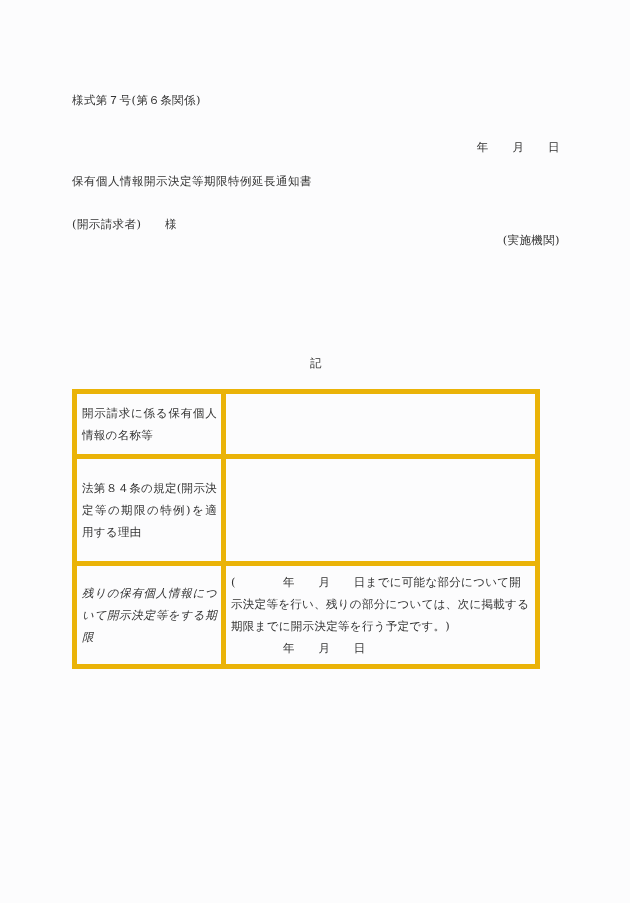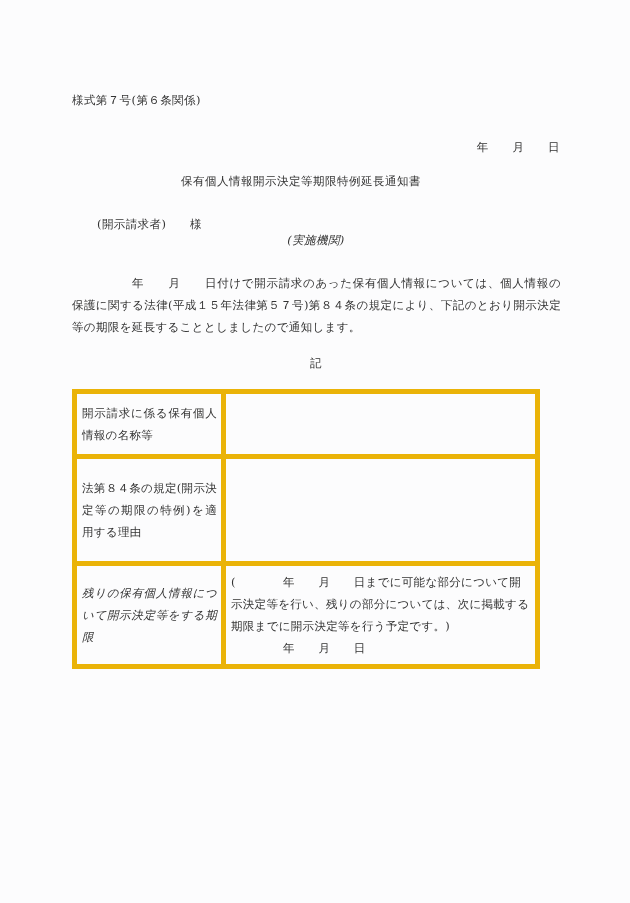--- a/index.html
+++ b/index.html
@@ -49,40 +49,38 @@
   }
   .doc-date {
     left: 72px;
     top: 142px;
     width: 488px;
     text-align: right;
   }
 
   
   .doc-title {
-    left: 57px;
+    left: 72px;
     top: 176px;
     width: 488px;
-    text-align: center;
+    text-align: left;
     font-size: 11.5px;
     letter-spacing: 0.5px;
   }
 
   
   .addressee {
     left: 72px;
     top: 219px;
-    margin-left: 25px;
   }
   .issuer {
     left: 72px;
     top: 235px;
     width: 488px;
-    text-align: center;
-    font-style: italic;
+    text-align: right;
   }
 
   
   .body-para {
     position: absolute;
     left: 72px;
     top: 272px;
     width: 489px;
     font-size: 11.5px;
     line-height: 22px;
@@ -157,21 +155,20 @@
 
 
   <div class="line doc-date">年　　月　　日</div>
 
   <div class="line doc-title">保有個人情報開示決定等期限特例延長通知書</div>
 
   <div class="line addressee">(開示請求者)　　様</div>
 
   <div class="line issuer">(実施機関)</div>
 
-  <div class="body-para">年　　月　　日付けで開示請求のあった保有個人情報については、個人情報の保護に関する法律(平成１５年法律第５７号)第８４条の規定により、下記のとおり開示決定等の期限を延長することとしましたので通知します。</div>
 
   <div class="line ki-mark">記</div>
 
   <table class="form-table">
     <tbody>
       <tr class="row-name">
         <td class="cell-label">開示請求に係る保有個人情報の名称等</td>
         <td class="cell-value"></td>
       </tr>
       <tr class="row-reason">

